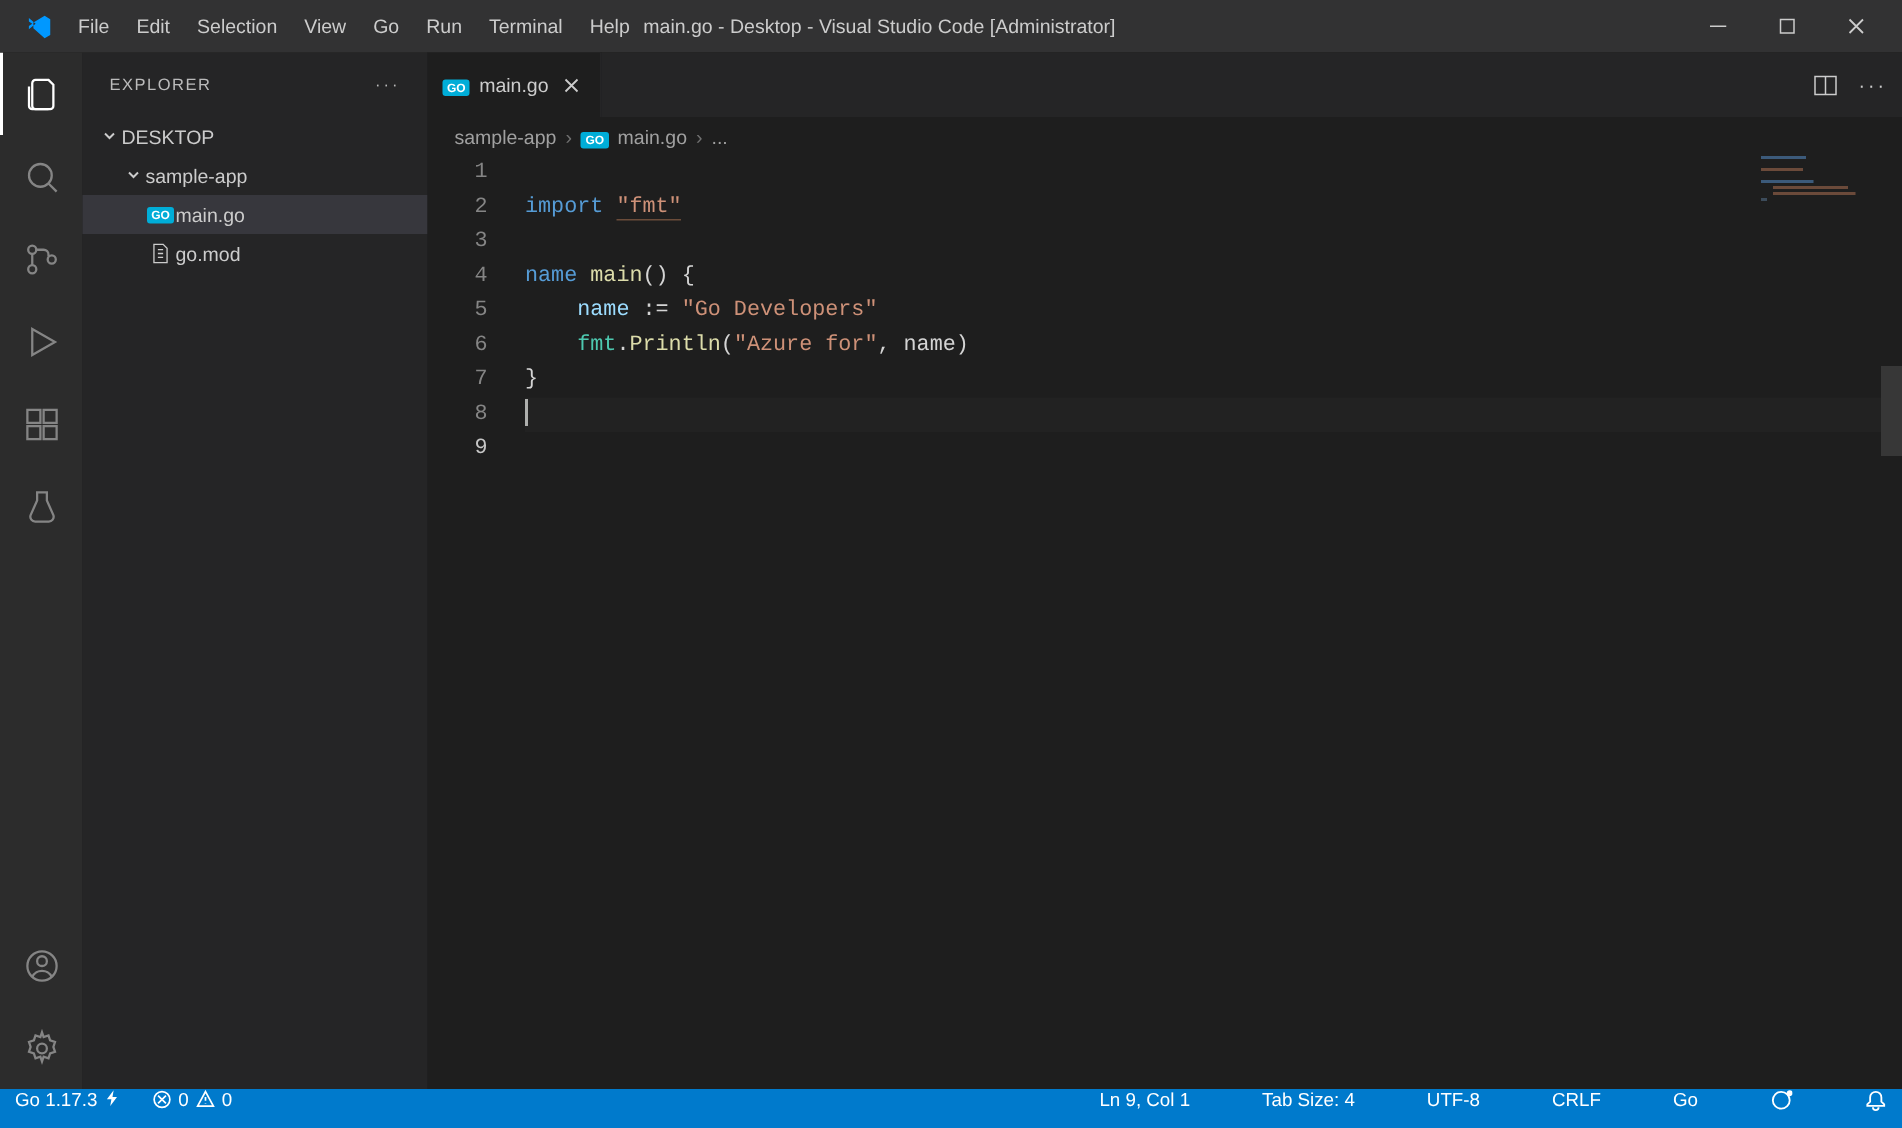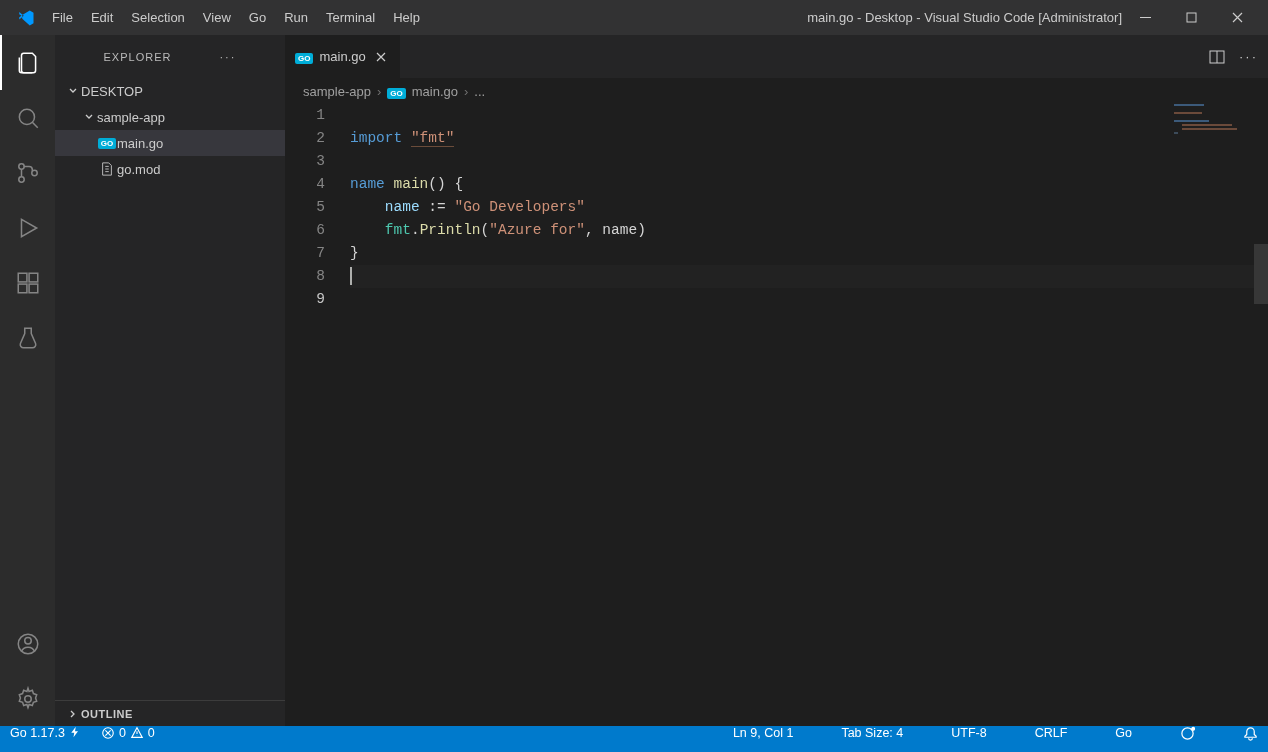--- a/index.html
+++ b/index.html
@@ -27,21 +27,21 @@
   justify-content: center;
 }
 .menu { display: flex; }
 .menu-item {
   padding: 5px 9px;
   color: #cccccc;
   cursor: pointer;
 }
 .title-center {
   flex: 1;
-  text-align: right;
+  text-align: left;
   color: #cccccc;
 }
 .win-controls {
   display: flex;
   gap: 0;
 }
 .win-btn {
   width: 46px;
   height: 35px;
   display: flex;
@@ -92,21 +92,21 @@
 .sidebar {
   width: 230px;
   background: #252526;
   display: flex;
   flex-direction: column;
 }
 .sidebar-header {
   height: 43px;
   display: flex;
   align-items: center;
-  justify-content: center;
+  justify-content: space-between;
   padding: 0 18px;
   color: #bbbbbb;
   font-size: 11px;
   letter-spacing: 1px;
   gap: 48px;
 }
 .sidebar-body { flex: 1; }
 .tree-row {
   display: flex;
   align-items: center;
@@ -415,28 +415,20 @@
           <span class="tree-indent"></span>
         <span class="tree-icon">
             <svg width="14" height="14" viewBox="0 0 16 16" fill="none" stroke="#cccccc" stroke-width="1">
               <path d="M3 1h7l3 3v11H3z"></path>
               <path d="M6 5h4M6 8h4M6 11h4"></path>
             </svg>
           </span>
         <span>go.mod</span>
       </div>
     </div>
-    <div class="sidebar-section">
-      <span class="tree-chevron">
-          <svg width="12" height="12" viewBox="0 0 12 12">
-            <path d="M4 3l3 3-3 3" stroke="currentColor" fill="none" stroke-width="1.3"></path>
-          </svg>
-        </span>
-      <span>OUTLINE</span>
-    </div>
   </div>
 
   <div class="editorgroup">
     <div class="tabs-row">
       <div class="tab">
         <span><span class="go-badge">GO</span></span>
         <span>main.go</span>
         <span class="tab-close">
             <svg width="12" height="12" viewBox="0 0 12 12">
               <path d="M2 2l8 8M10 2l-8 8" stroke="#cccccc" stroke-width="1.2"></path>

